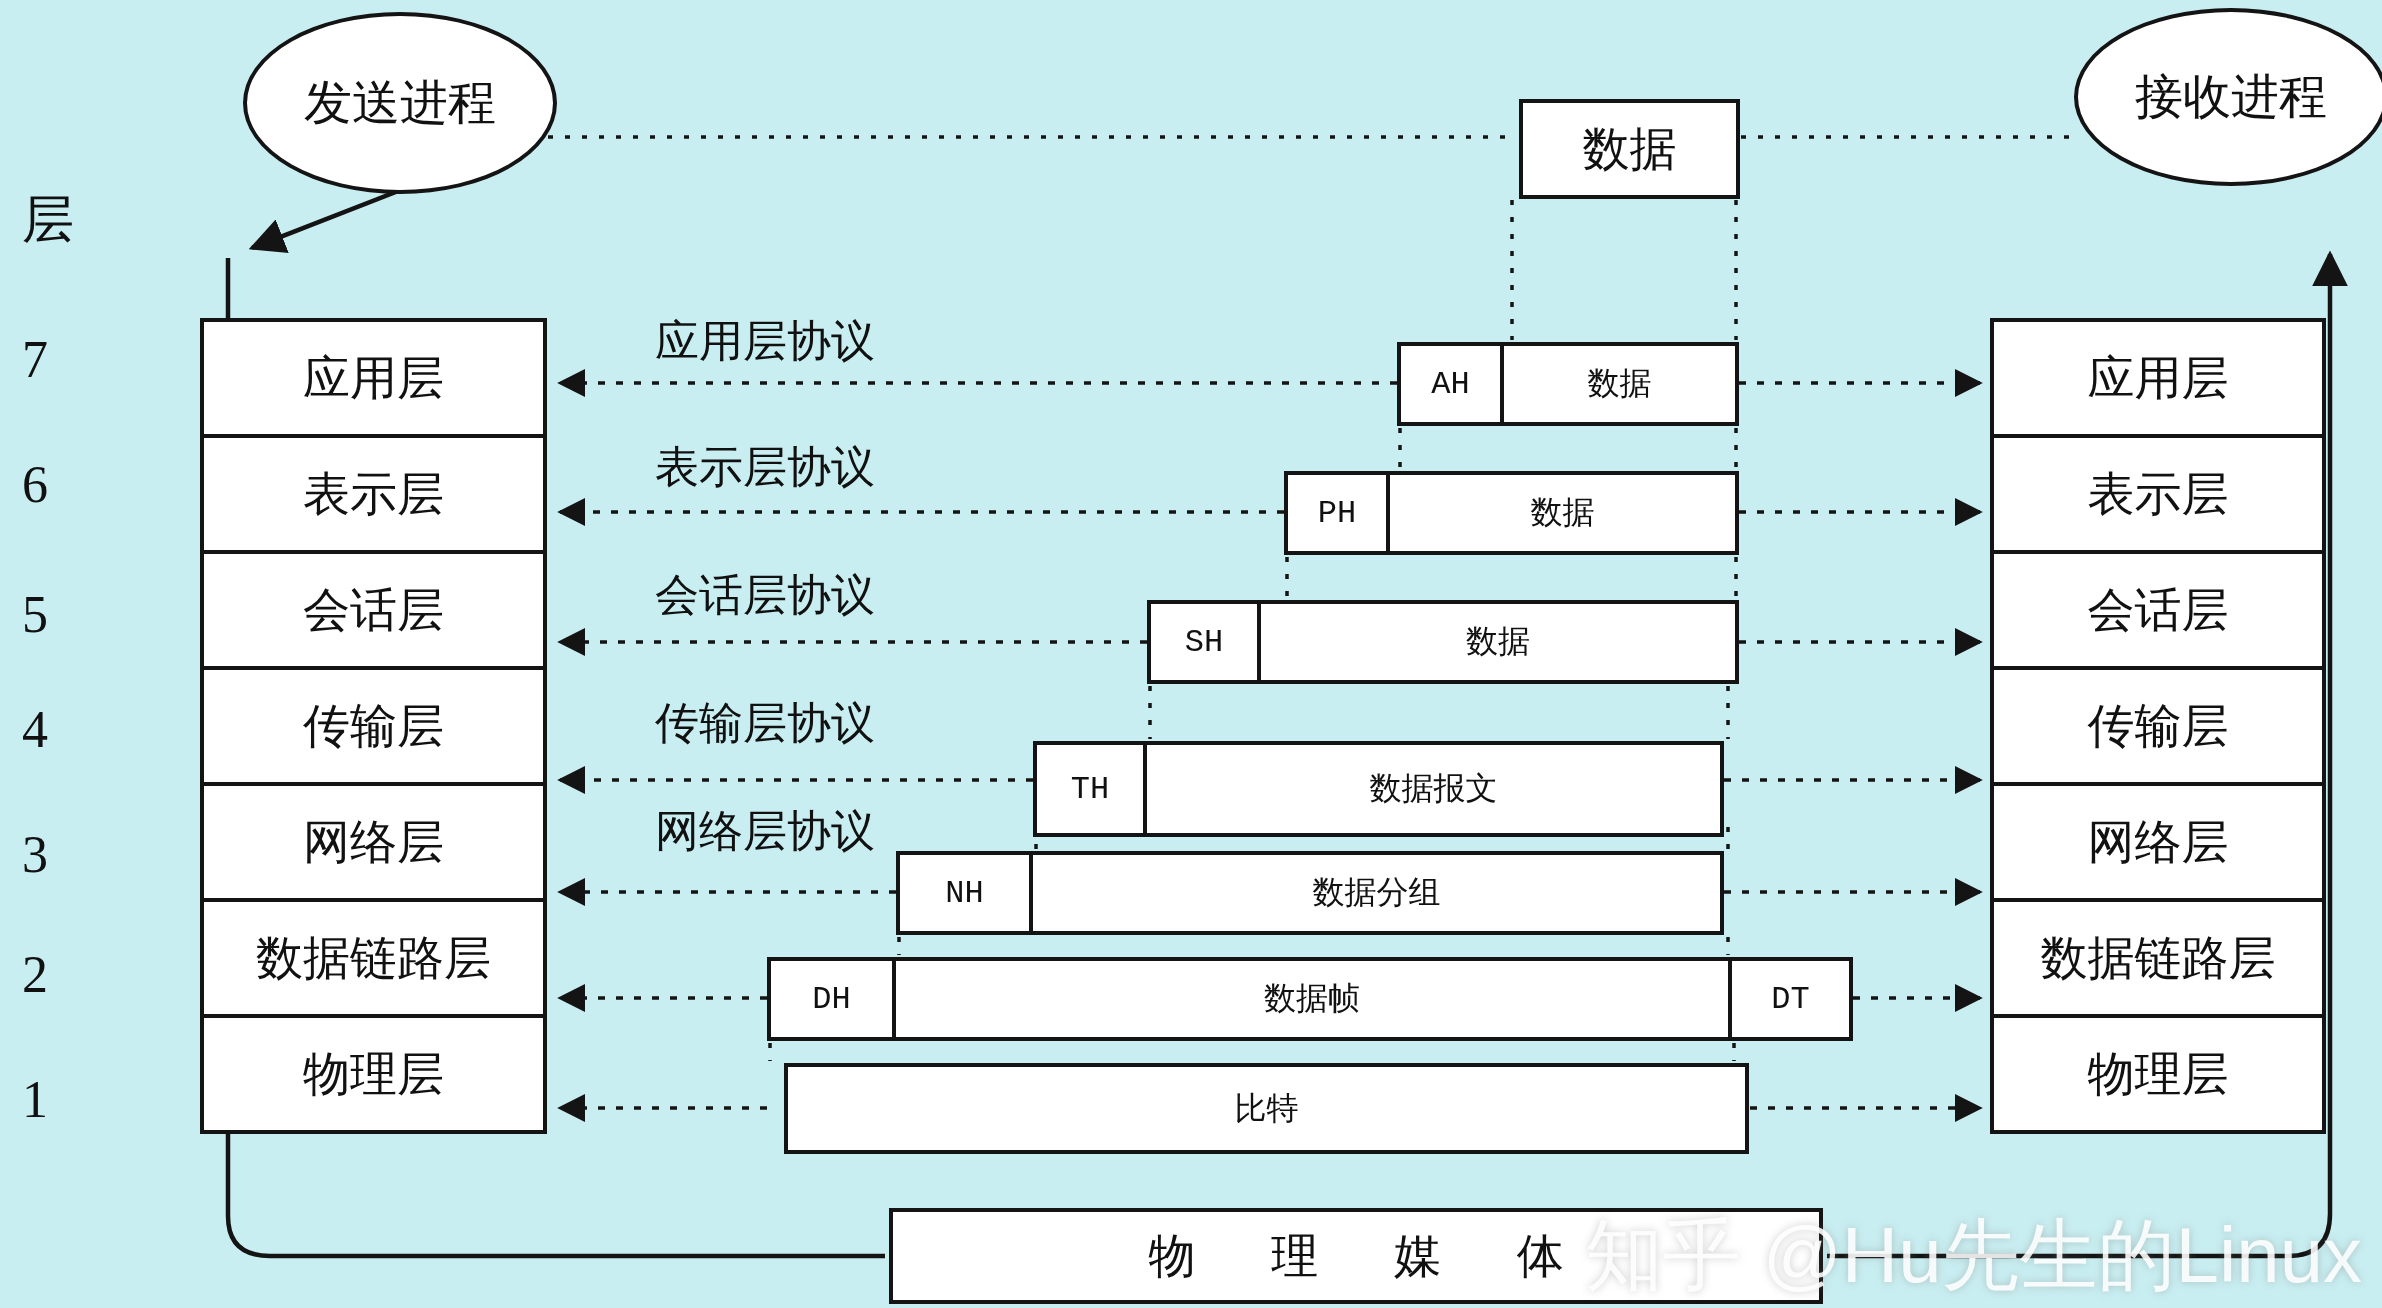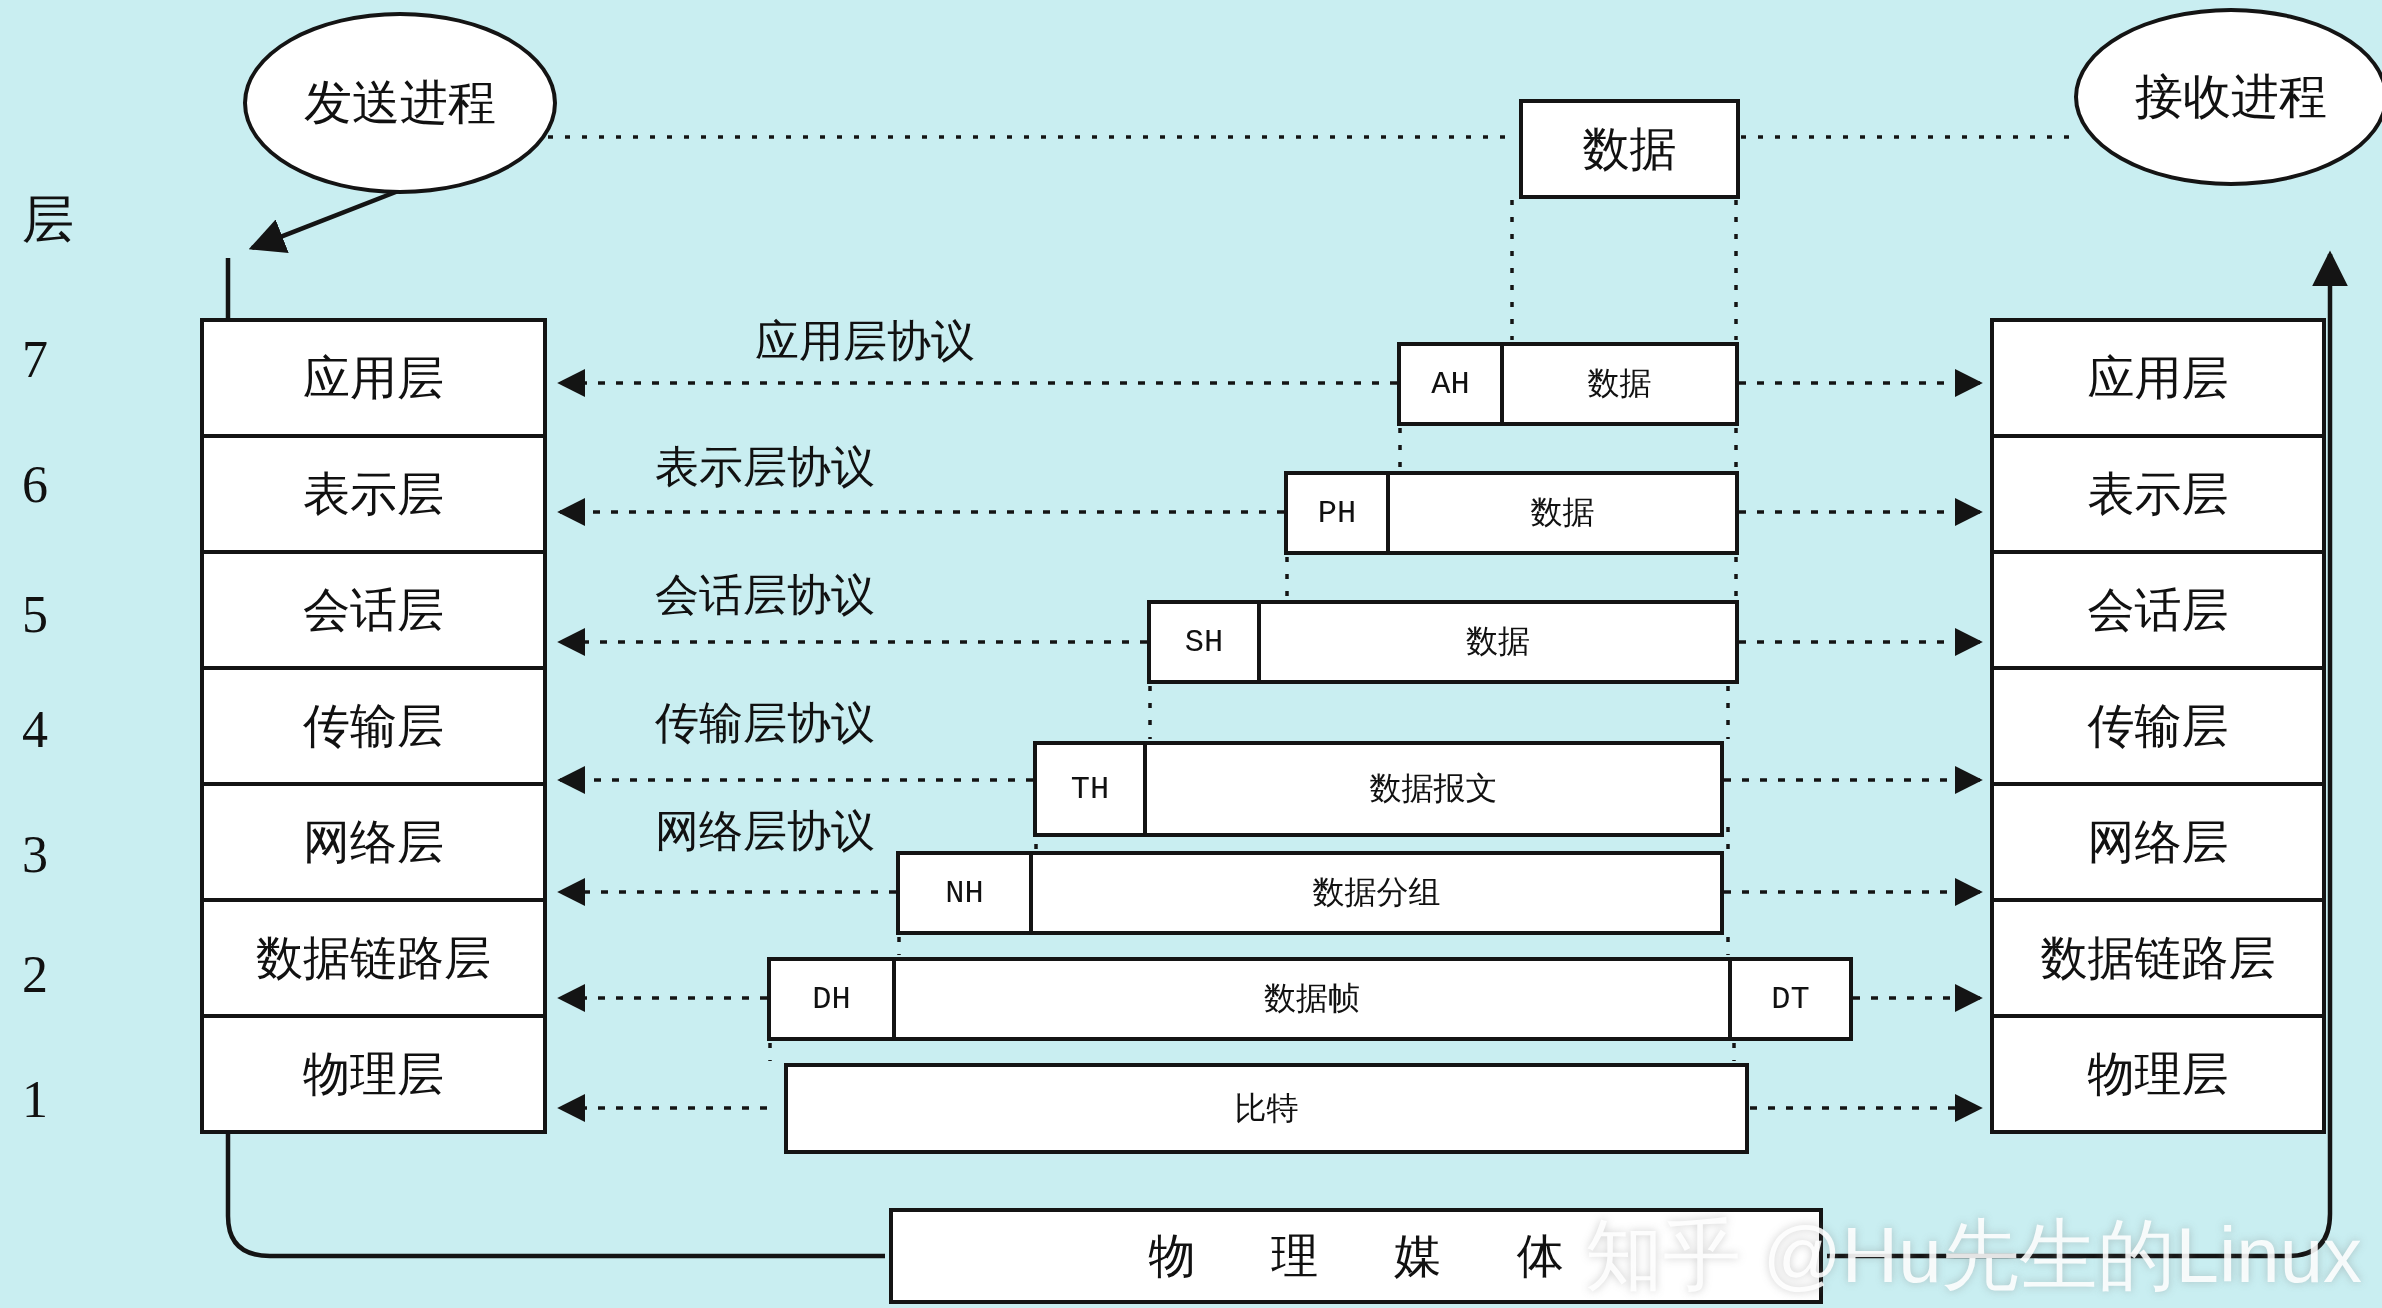--- a/index.html
+++ b/index.html
@@ -144,21 +144,21 @@
   <div class="stack" style="left:1990px;top:318px;width:336px;">
     <div class="cell">应用层</div>
     <div class="cell">表示层</div>
     <div class="cell">会话层</div>
     <div class="cell">传输层</div>
     <div class="cell">网络层</div>
     <div class="cell">数据链路层</div>
     <div class="cell">物理层</div>
   </div>
 
-  <div class="plabel" style="top:318px;text-align:right;">应用层协议</div>
+  <div class="plabel" style="top:318px;">应用层协议</div>
   <div class="plabel" style="top:444px;">表示层协议</div>
   <div class="plabel" style="top:572px;">会话层协议</div>
   <div class="plabel" style="top:700px;">传输层协议</div>
   <div class="plabel" style="top:808px;">网络层协议</div>
 
   <div class="mrow" style="left:1397px;top:342px;height:84px;">
     <div class="cell" style="width:107px;">AH</div>
     <div class="cell" style="width:239px;">数据</div>
   </div>
   <div class="mrow" style="left:1284px;top:471px;height:84px;">

